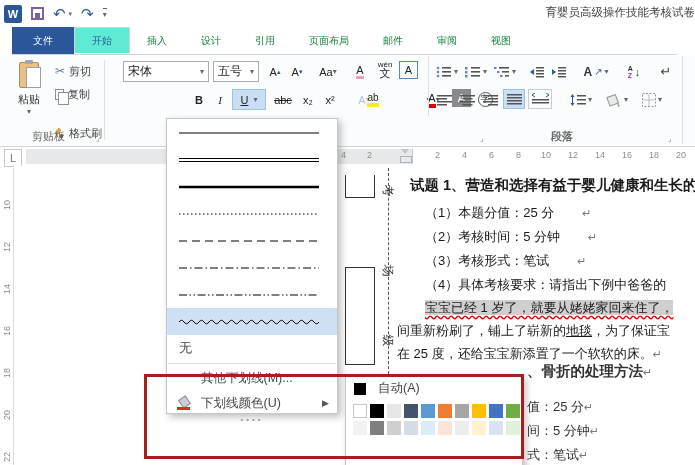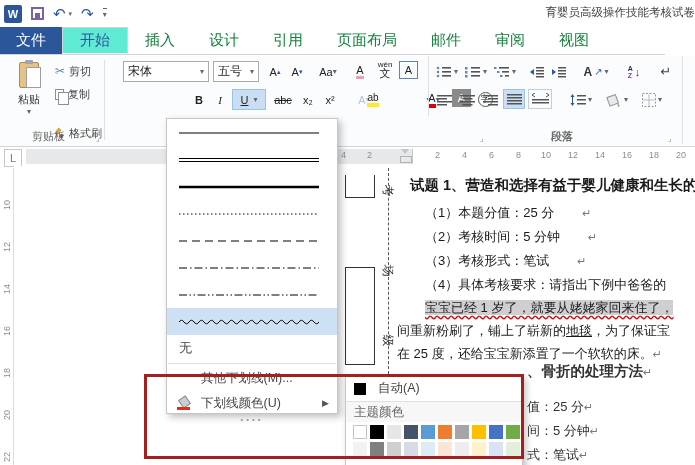--- a/index.html
+++ b/index.html
@@ -11,21 +11,21 @@
   .qat { position:absolute; left:4px; top:3px; display:flex; align-items:center; gap:9px; height:21px; }
   .word-logo { width:18px; height:18px; background:#2B579A; color:#fff; font-weight:bold; font-size:11px; display:flex; align-items:center; justify-content:center; border-radius:2px; }
   .save-ic { width:13px; height:13px; border:2px solid #7A62A3; position:relative; }
   .save-ic::after { content:""; position:absolute; left:2px; bottom:0; width:5px; height:5px; background:#7A62A3; }
   .undo-ic,.redo-ic { color:#2B579A; font-size:15px; line-height:15px; }
   .mini-caret { font-size:7px; color:#666; margin-left:-6px; }
   .qat-more { font-size:8px; color:#666; border-top:1px solid #666; padding-top:1px; }
   .doc-title { position:absolute; right:0px; top:5px; font-size:11.5px; color:#444; white-space:nowrap; }
 
   
-  .tabrow { position:absolute; left:0; top:27px; width:665px; height:28px; background:#fff; border-bottom:1px solid #D4D4D4; display:flex; font-size:15px; }
+  .tabrow { position:absolute; left:12px; top:27px; width:665px; height:28px; background:#fff; border-bottom:1px solid #D4D4D4; display:flex; font-size:10px; }
   .tab-file { width:62px; background:#2B579A; color:#fff; display:flex; align-items:center; justify-content:center; }
   .tab { padding:0 17px; display:flex; align-items:center; color:#15803d; }
   .tab.active { background:#5eead4; color:#2B579A; border:1px solid #D4D4D4; border-bottom:1px solid #fff; }
 
   
   .ribbon { position:absolute; left:0; top:56px; width:695px; height:91px; background:#FBFCFD; border-bottom:1px solid #D4D4D4; font-size:11px; }
   .vsep { position:absolute; top:4px; height:80px; width:1px; background:#E0E0E0; }
   .grp-label { position:absolute; bottom:2px; font-size:11px; color:#6A6A6A; }
   .launcher { position:absolute; bottom:3px; font-size:8px; color:#888; }
 
@@ -472,21 +472,20 @@
     <span class="arrow">▶</span>
   </div>
   <div class="u-dots">••••</div>
 </div>
 
 <div class="csub">
   <div class="c-auto">
     <span class="blk"></span>
     <span>自动(A)</span>
   </div>
-  <div class="c-head">主题颜色</div>
   <div class="sw-row">
       <div class="sw bordered" style="background: rgb(255, 255, 255);"></div>
       <div class="sw" style="background: rgb(0, 0, 0);"></div>
       <div class="sw" style="background: rgb(231, 230, 230);"></div>
       <div class="sw" style="background: rgb(68, 84, 106);"></div>
       <div class="sw" style="background: rgb(91, 155, 213);"></div>
       <div class="sw" style="background: rgb(237, 125, 49);"></div>
       <div class="sw" style="background: rgb(165, 165, 165);"></div>
       <div class="sw" style="background: rgb(255, 192, 0);"></div>
       <div class="sw" style="background: rgb(68, 114, 196);"></div>

